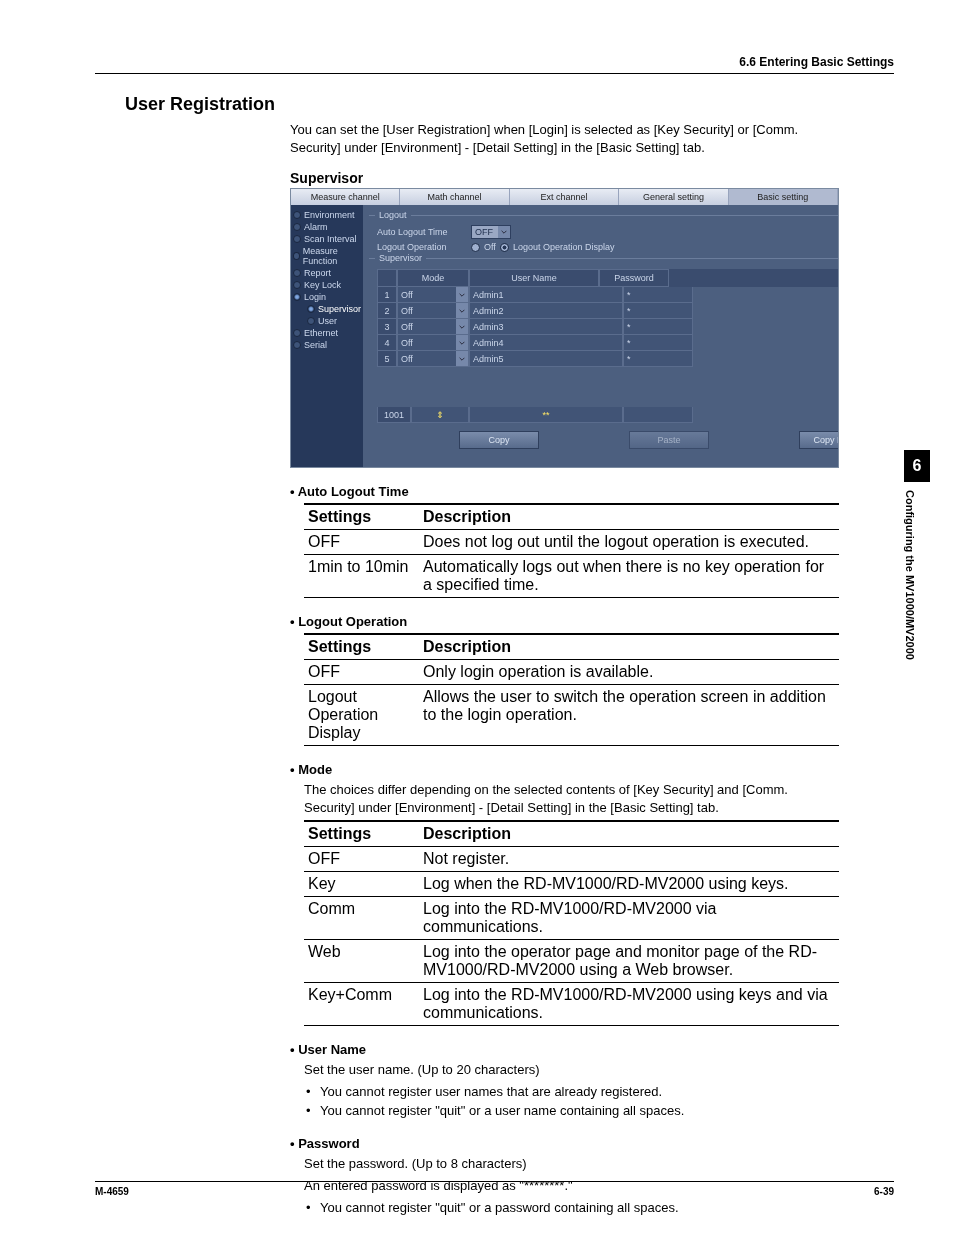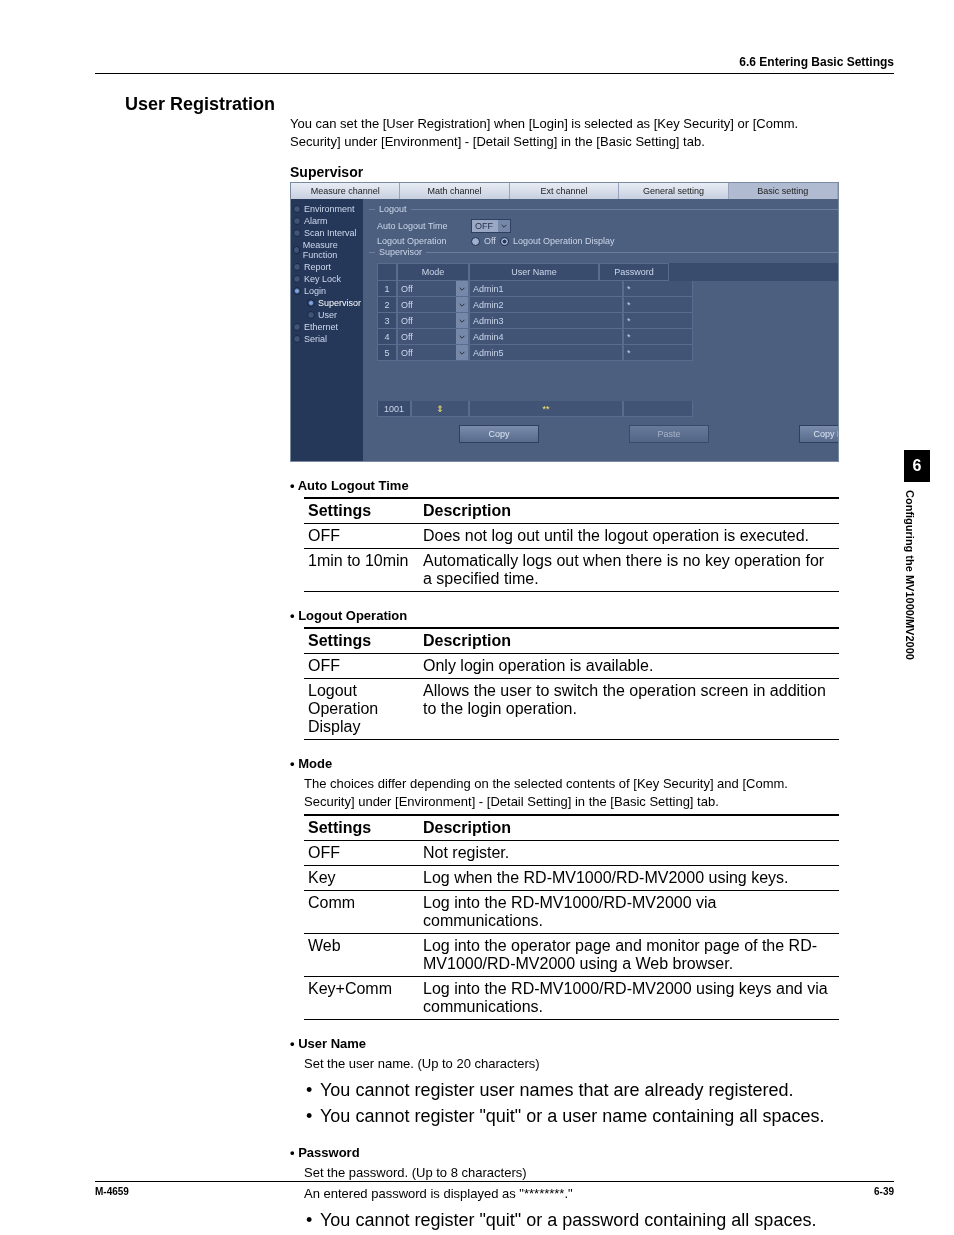--- a/index.html
+++ b/index.html
@@ -1,20 +1,20 @@
 <!DOCTYPE html>
 <html><head>
 <meta charset="utf-8">
 <style>
   * { box-sizing: border-box; margin: 0; padding: 0; }
   html, body { width: 954px; height: 1235px; background: #fff; font-family: Arial, Helvetica, sans-serif; color: #000; }
   .page { position: relative; width: 954px; height: 1235px; padding: 55px 60px 40px 95px; }
   .header-right { text-align: right; font-size: 12px; font-weight: bold; padding-bottom: 4px; }
   .header-rule { border: none; border-top: 1px solid #000; margin-bottom: 20px; }
-  .main-heading { font-size: 18px; font-weight: bold; margin-left: 30px; }
+  .main-heading { font-size: 18px; font-weight: bold; margin-bottom: 6px; margin-left: 30px; }
   .body-text { font-size: 13px; line-height: 1.35; margin-left: 195px; margin-right: 55px; margin-bottom: 14px; }
   .sub-heading { font-size: 14px; font-weight: bold; margin-left: 195px; margin-bottom: 2px; }
   .screenshot-area { margin-left: 195px; margin-right: 55px; height: 280px; border: 1px solid #7a8aa0; position: relative; font-size: 10px; color: #cfd8e8; overflow: hidden; }
   .ss-tabs { display: flex; height: 16px; font-size: 9px; color: #222; }
   .ss-tab { flex: 1; background: linear-gradient(#e8ecf4,#c7cfe0); border-right: 1px solid #98a4bd; display: flex; align-items: center; justify-content: center; }
   .ss-tab.sel { background: #b0bad0; }
   .ss-body { display: flex; height: calc(100% - 16px); border-radius: 13px; }
   .ss-sidebar { width: 105px; background: #26385a; padding: 4px 2px; font-size: 9px; color: #cdd9ee; }
   .ss-side-item { display: flex; align-items: center; gap: 3px; padding: 1px 0; }
   .ss-side-item.indent { padding-left: 14px; }
@@ -49,21 +49,21 @@
   .ss-btns-row { display: flex; gap: 90px; margin-top: 8px; margin-left: 90px; }
   .section-item { margin-left: 195px; margin-right: 55px; margin-top: 16px; }
   .section-item h4 { font-size: 13px; font-weight: bold; margin-bottom: 4px; }
   .section-item h4::before { content: "•  "; font-weight: bold; }
   .tbl { width: 100%; border-collapse: collapse; font-size: 16px; margin-left: 14px; width: calc(100% - 14px); }
   .tbl th { text-align: left; font-weight: bold; border-top: 2px solid #000; border-bottom: 1px solid #000; padding: 3px 4px; }
   .tbl td { border-bottom: 1px solid #000; padding: 3px 4px; vertical-align: top; }
   .tbl th.c1, .tbl td.c1 { width: 115px; }
   .para { font-size: 13px; line-height: 1.35; margin-left: 14px; margin-bottom: 4px; }
   .bullet-list { list-style: none; margin-left: 14px; }
-  .bullet-list li { font-size: 18px; line-height: 1.45; padding-left: 16px; position: relative; }
+  .bullet-list li { font-size: 13px; line-height: 1.45; padding-left: 16px; position: relative; }
   .bullet-list li::before { content: "•"; position: absolute; left: 2px; }
   .side-tab { position: absolute; right: 24px; top: 450px; width: 26px; height: 350px; }
   .side-tab-black { width: 26px; height: 32px; background: #000; color: #fff; font-weight: bold; font-size: 16px; display: flex; align-items: center; justify-content: center; }
   .side-tab-text { writing-mode: vertical-rl; font-size: 11px; font-weight: bold; padding-top: 8px; height: 300px; text-align: left; }
   .footer-rule { border: none; border-top: 1px solid #000; margin-top: 30px; }
   .footer-row { display: flex; justify-content: space-between; font-size: 10px; font-weight: bold; padding-top: 4px; }
 </style>
 </head>
 <body>
 

